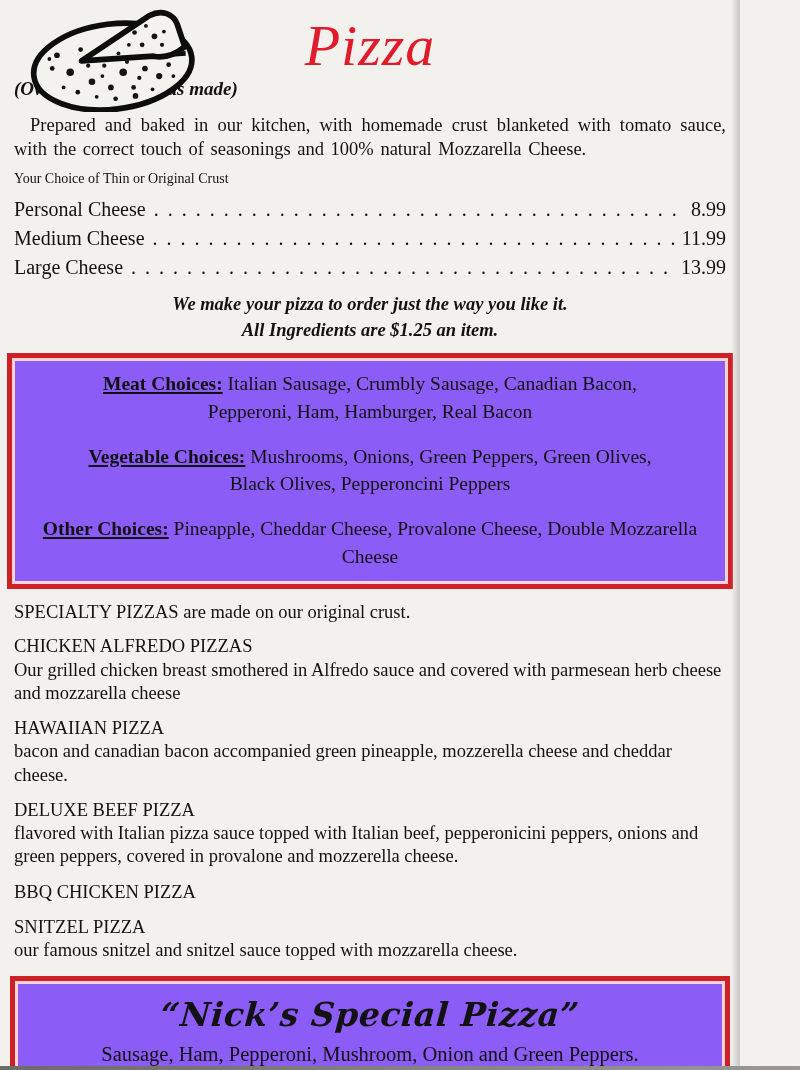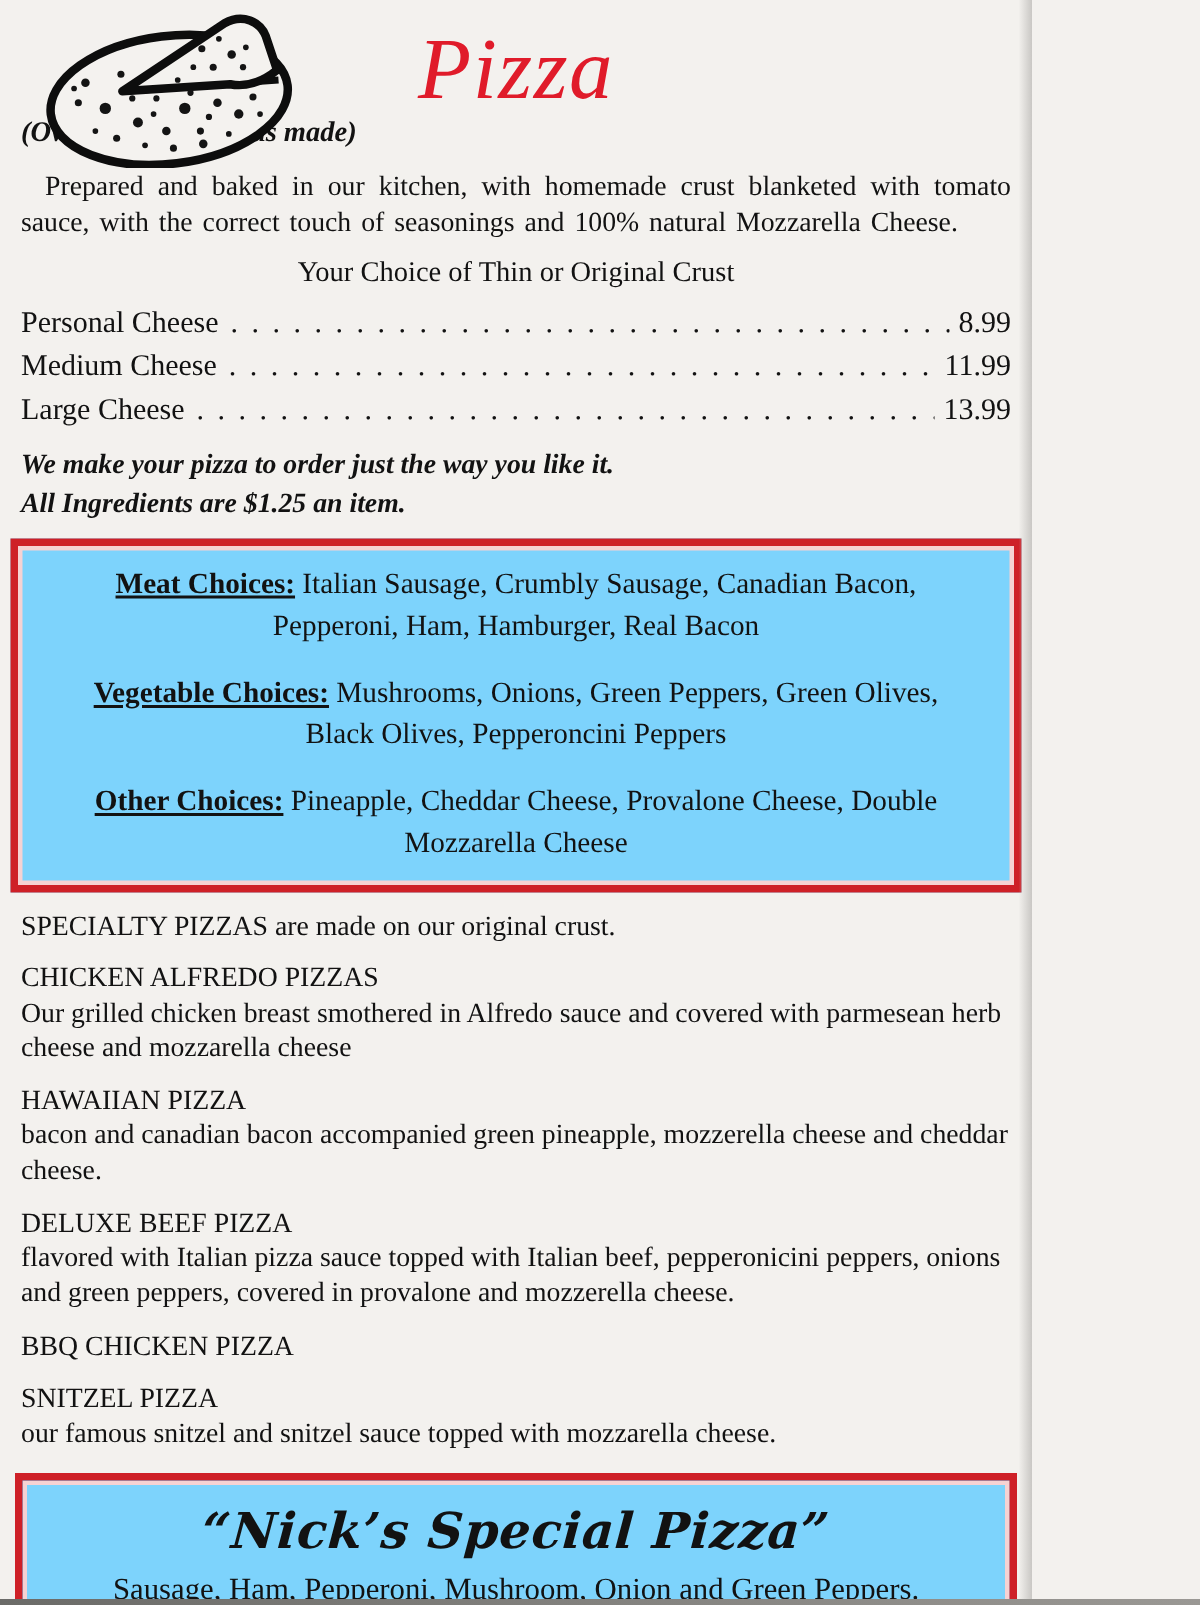--- a/index.html
+++ b/index.html
@@ -3,57 +3,57 @@
 <meta charset="utf-8">
 <style>
   * { margin: 0; padding: 0; box-sizing: border-box; }
   html, body { width: 800px; height: 1070px; overflow: hidden; }
   body {
     font-family: "Liberation Serif", serif;
     background: #f3f1ee;
     color: #121212;
     position: relative;
   }
-  .page { padding: 4px 14px 0 14px; position: relative; width: 688px; height: 1070px; }
+  .page { padding: 4px 14px 0 14px; position: relative; width: 740px; height: 1070px; }
 
   
   .header { position: relative; min-height: 102px; }
   .pizza-art { position: absolute; left: 4px; top: 2px; width: 200px; height: 106px; }
   .title {
     text-align: center; font-style: italic; font-weight: 500;
     font-size: 58px; line-height: 1.05; color: #e01b2a;
     padding-top: 12px; letter-spacing: 1px;
   }
   .subtitle {
     text-align: left; font-weight: bold; font-style: italic;
     font-size: 19px; margin-top: 1px;
   }
 
   .intro {
     font-size: 18.5px; line-height: 1.32; text-align: justify;
     text-indent: 16px; margin-top: 7px; word-spacing: 2px;
   }
-  .crust-note { text-align: center; font-size: 19px; margin-top: 9px; }
+  .crust-note { font-size: 14px; margin-top: 9px; }
 
   
   .price-list { margin-top: 8px; font-size: 20px; }
   .price-row { display: flex; align-items: baseline; line-height: 29px; justify-content: flex-end; }
   .item-name { white-space: nowrap; }
   .dots { flex: 1 1 auto; overflow: hidden; white-space: nowrap; margin: 0 6px 0 8px; }
   .dots::after {
     content: ". . . . . . . . . . . . . . . . . . . . . . . . . . . . . . . . . . . . . . . . . . . . . . . . . . . . . . . . . . . . . . . . . . . . . . . . . . . . . . . . . . . . . . . . . . . . . . . . . . . .";
     letter-spacing: 2px;
   }
   .price { white-space: nowrap; }
 
-  .notes { font-weight: bold; font-style: italic; font-size: 18.5px; line-height: 1.42; margin-top: 9px; }
+  .notes { text-align: center; font-weight: bold; font-style: italic; font-size: 18.5px; line-height: 1.42; margin-top: 9px; }
 
   
   .red-box {
-    background: #7dd3fc;
+    background: #8b5cf6;
     border: 5px solid #ce2027;
     box-shadow: inset 0 0 0 3px #f6d2d3;
   }
   .choices-box { margin: 10px -7px 0 -7px; padding: 12px 10px 10px 10px; text-align: center; font-size: 19.5px; line-height: 1.42; }
   .choice-group { margin: 0 auto 17px auto; }
   .choice-group:last-child { margin-bottom: 4px; }
   .choice-group.narrow { max-width: 582px; }
   .choice-label {
     font-weight: bold;
     text-decoration: underline;

